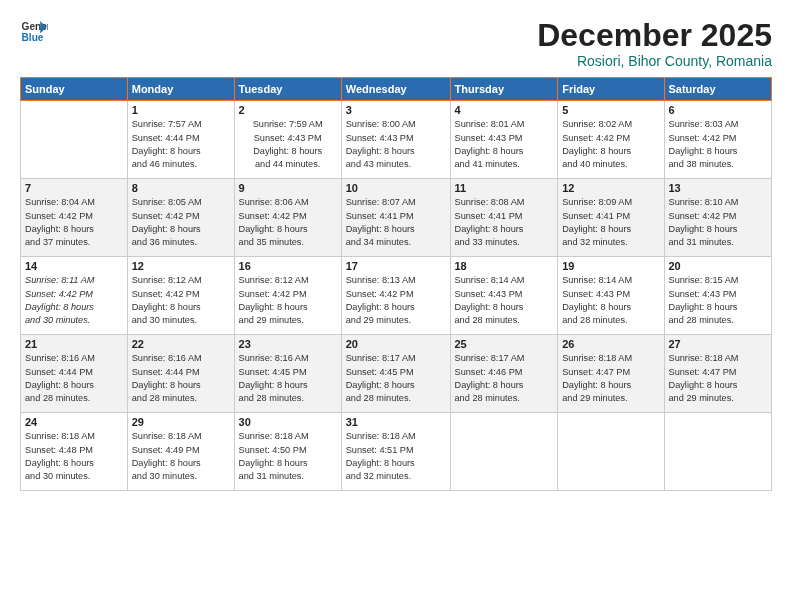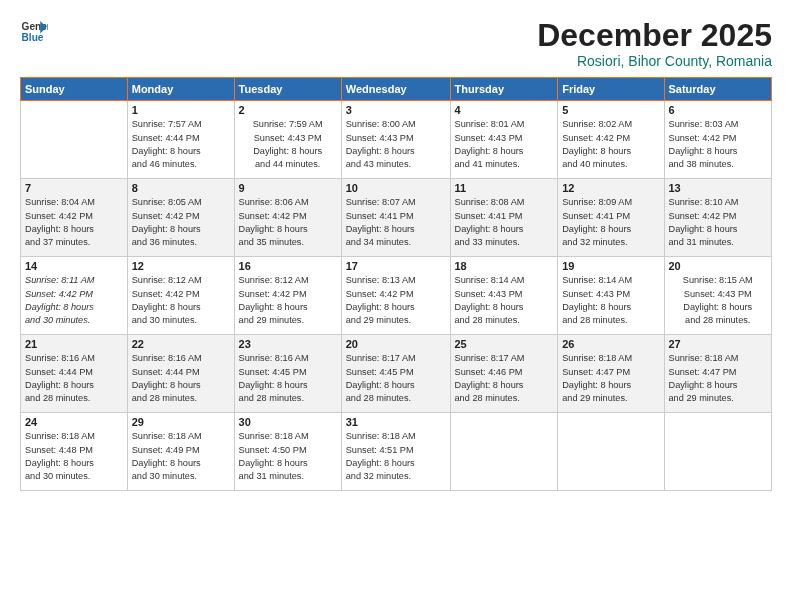--- a/index.html
+++ b/index.html
@@ -256,21 +256,21 @@
           </td>
           <td>
             <span class="day-num">19</span>
             <div class="day-info" style="white-space: pre-line;">Sunrise: 8:14 AM
 Sunset: 4:43 PM
 Daylight: 8 hours
 and 28 minutes.</div>
           </td>
           <td>
             <span class="day-num">20</span>
-            <div class="day-info" style="white-space: pre-line; text-align: center;">Sunrise: 8:15 AM
+            <div class="day-info" style="white-space: pre-line;">Sunrise: 8:15 AM
 Sunset: 4:43 PM
 Daylight: 8 hours
 and 28 minutes.</div>
           </td>
         </tr>
         <tr>
           <td>
             <span class="day-num">21</span>
             <div class="day-info" style="white-space: pre-line;">Sunrise: 8:16 AM
 Sunset: 4:44 PM

